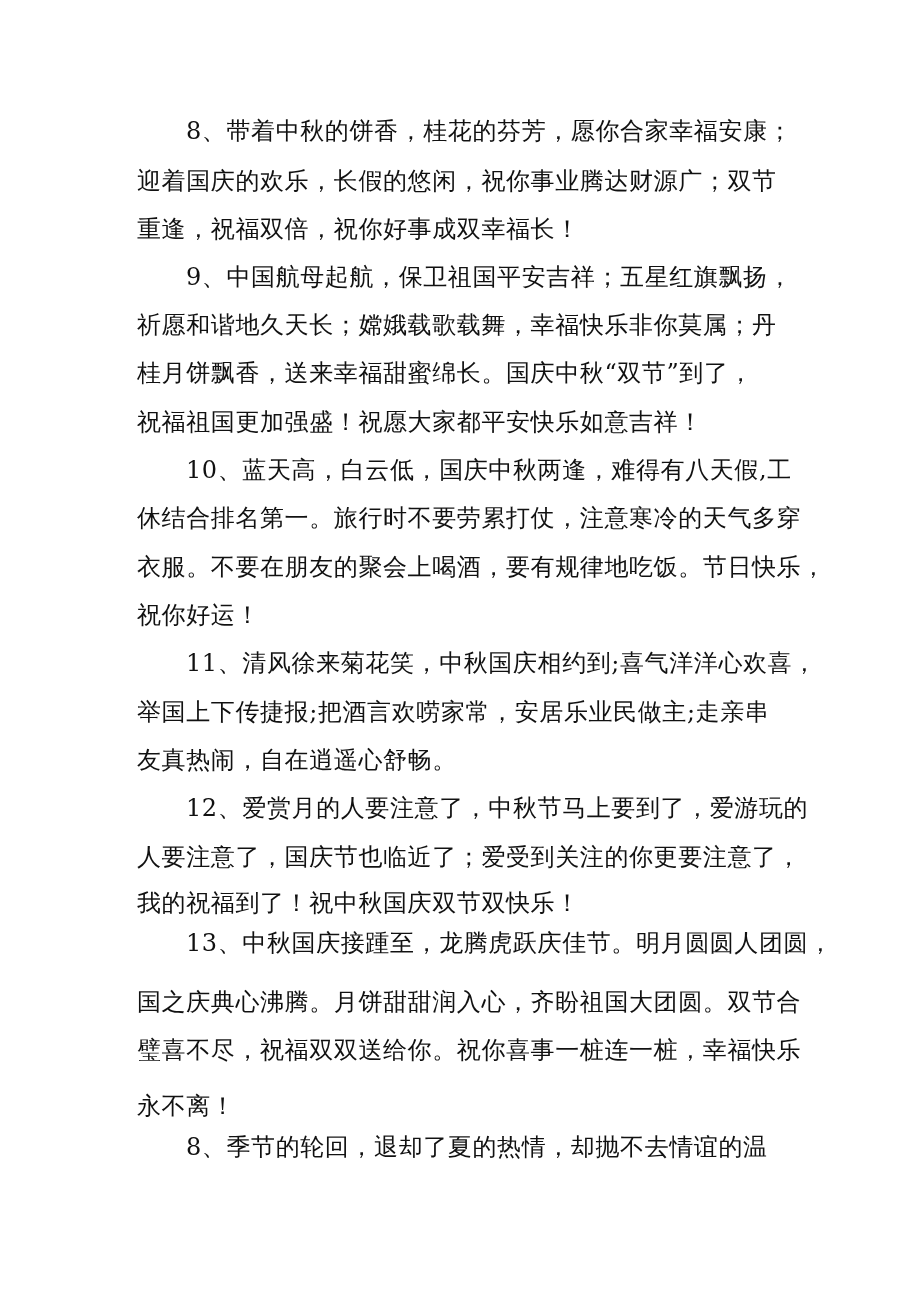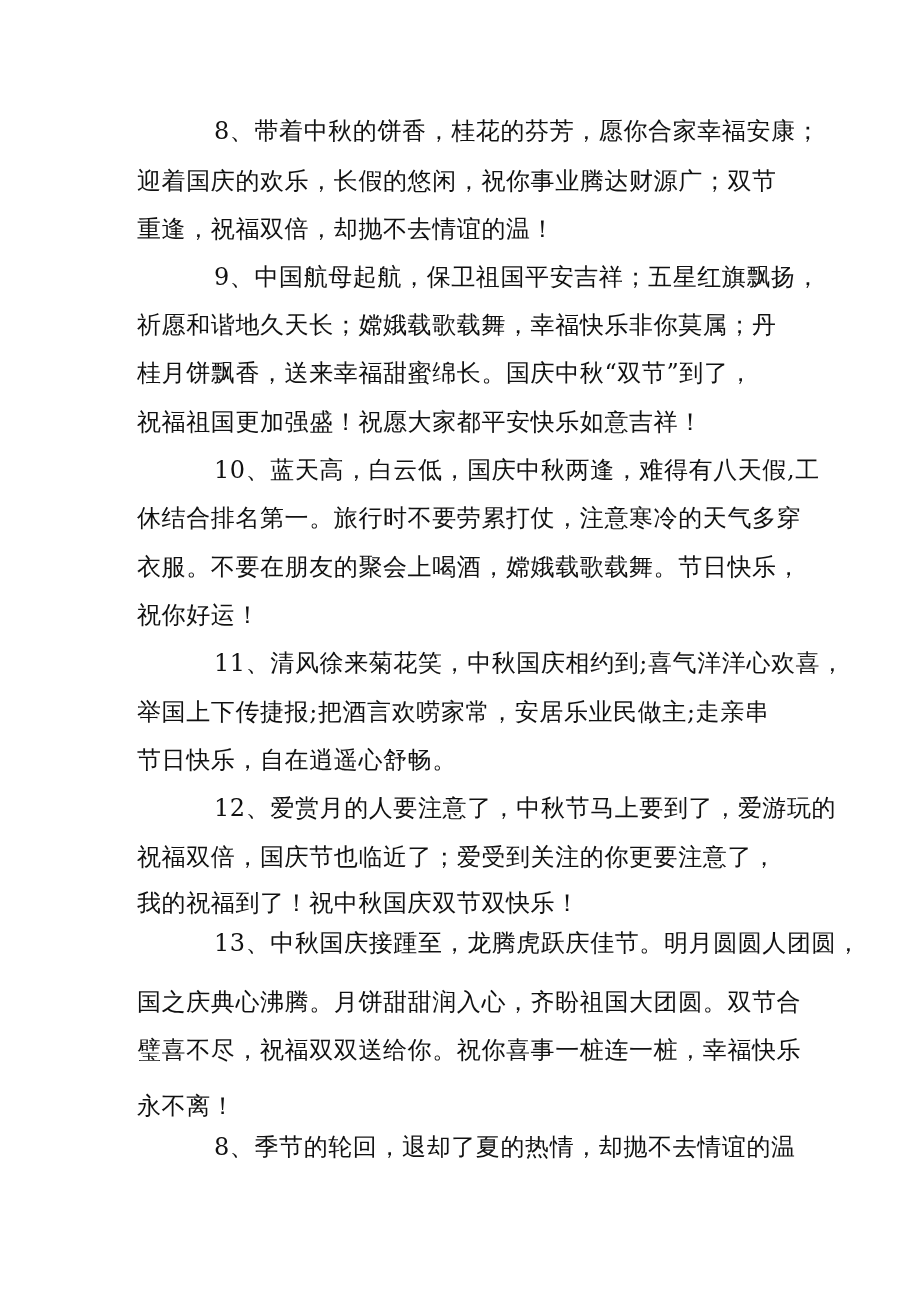--- a/index.html
+++ b/index.html
@@ -26,57 +26,56 @@
     .line {
       position: absolute;
       left: 137px;
       white-space: nowrap;
       font-size: 24px;
       line-height: 30px;
       letter-spacing: 0.6px;
     }
     .line.indent {
       left: 186px;
-      margin-left: 28px;
     }
   </style>
 </head>
 <body>
 
 <div class="page">
 
   <div>
     <div class="line indent" style="top:116px;">8、带着中秋的饼香，桂花的芬芳，愿你合家幸福安康；</div>
     <div class="line" style="top:166px;">迎着国庆的欢乐，长假的悠闲，祝你事业腾达财源广；双节</div>
-    <div class="line" style="top:214px;">重逢，祝福双倍，却抛不去情谊的温！</div>
+    <div class="line" style="top:214px;">重逢，祝福双倍，祝你好事成双幸福长！</div>
   </div>
 
   <div>
     <div class="line indent" style="top:262px;">9、中国航母起航，保卫祖国平安吉祥；五星红旗飘扬，</div>
     <div class="line" style="top:310px;text-align:right;">祈愿和谐地久天长；嫦娥载歌载舞，幸福快乐非你莫属；丹</div>
     <div class="line" style="top:358px;">桂月饼飘香，送来幸福甜蜜绵长。国庆中秋“双节”到了，</div>
     <div class="line" style="top:407px;font-family:Liberation Serif, serif;">祝福祖国更加强盛！祝愿大家都平安快乐如意吉祥！</div>
   </div>
 
   <div>
     <div class="line indent" style="top:455px;">10、蓝天高，白云低，国庆中秋两逢，难得有八天假,工</div>
     <div class="line" style="top:503px;">休结合排名第一。旅行时不要劳累打仗，注意寒冷的天气多穿</div>
-    <div class="line" style="top:552px;">衣服。不要在朋友的聚会上喝酒，嫦娥载歌载舞。节日快乐，</div>
+    <div class="line" style="top:552px;">衣服。不要在朋友的聚会上喝酒，要有规律地吃饭。节日快乐，</div>
     <div class="line" style="top:600px;">祝你好运！</div>
   </div>
 
   <div>
     <div class="line indent" style="top:648px;">11、清风徐来菊花笑，中秋国庆相约到;喜气洋洋心欢喜，</div>
     <div class="line" style="top:697px;">举国上下传捷报;把酒言欢唠家常，安居乐业民做主;走亲串</div>
-    <div class="line" style="top:745px;">节日快乐，自在逍遥心舒畅。</div>
+    <div class="line" style="top:745px;">友真热闹，自在逍遥心舒畅。</div>
   </div>
 
   <div>
     <div class="line indent" style="top:793px;">12、爱赏月的人要注意了，中秋节马上要到了，爱游玩的</div>
-    <div class="line" style="top:842px;">祝福双倍，国庆节也临近了；爱受到关注的你更要注意了，</div>
+    <div class="line" style="top:842px;">人要注意了，国庆节也临近了；爱受到关注的你更要注意了，</div>
     <div class="line" style="top:890px;font-family:Liberation Mono, monospace;">我的祝福到了！祝中秋国庆双节双快乐！</div>
   </div>
 
   <div>
     <div class="line indent" style="top:928px;">13、中秋国庆接踵至，龙腾虎跃庆佳节。明月圆圆人团圆，</div>
     <div class="line" style="top:987px;text-align:center;">国之庆典心沸腾。月饼甜甜润入心，齐盼祖国大团圆。双节合</div>
     <div class="line" style="top:1035px;">璧喜不尽，祝福双双送给你。祝你喜事一桩连一桩，幸福快乐</div>
     <div class="line" style="top:1083px;margin-top:8px;">永不离！</div>
   </div>
 

